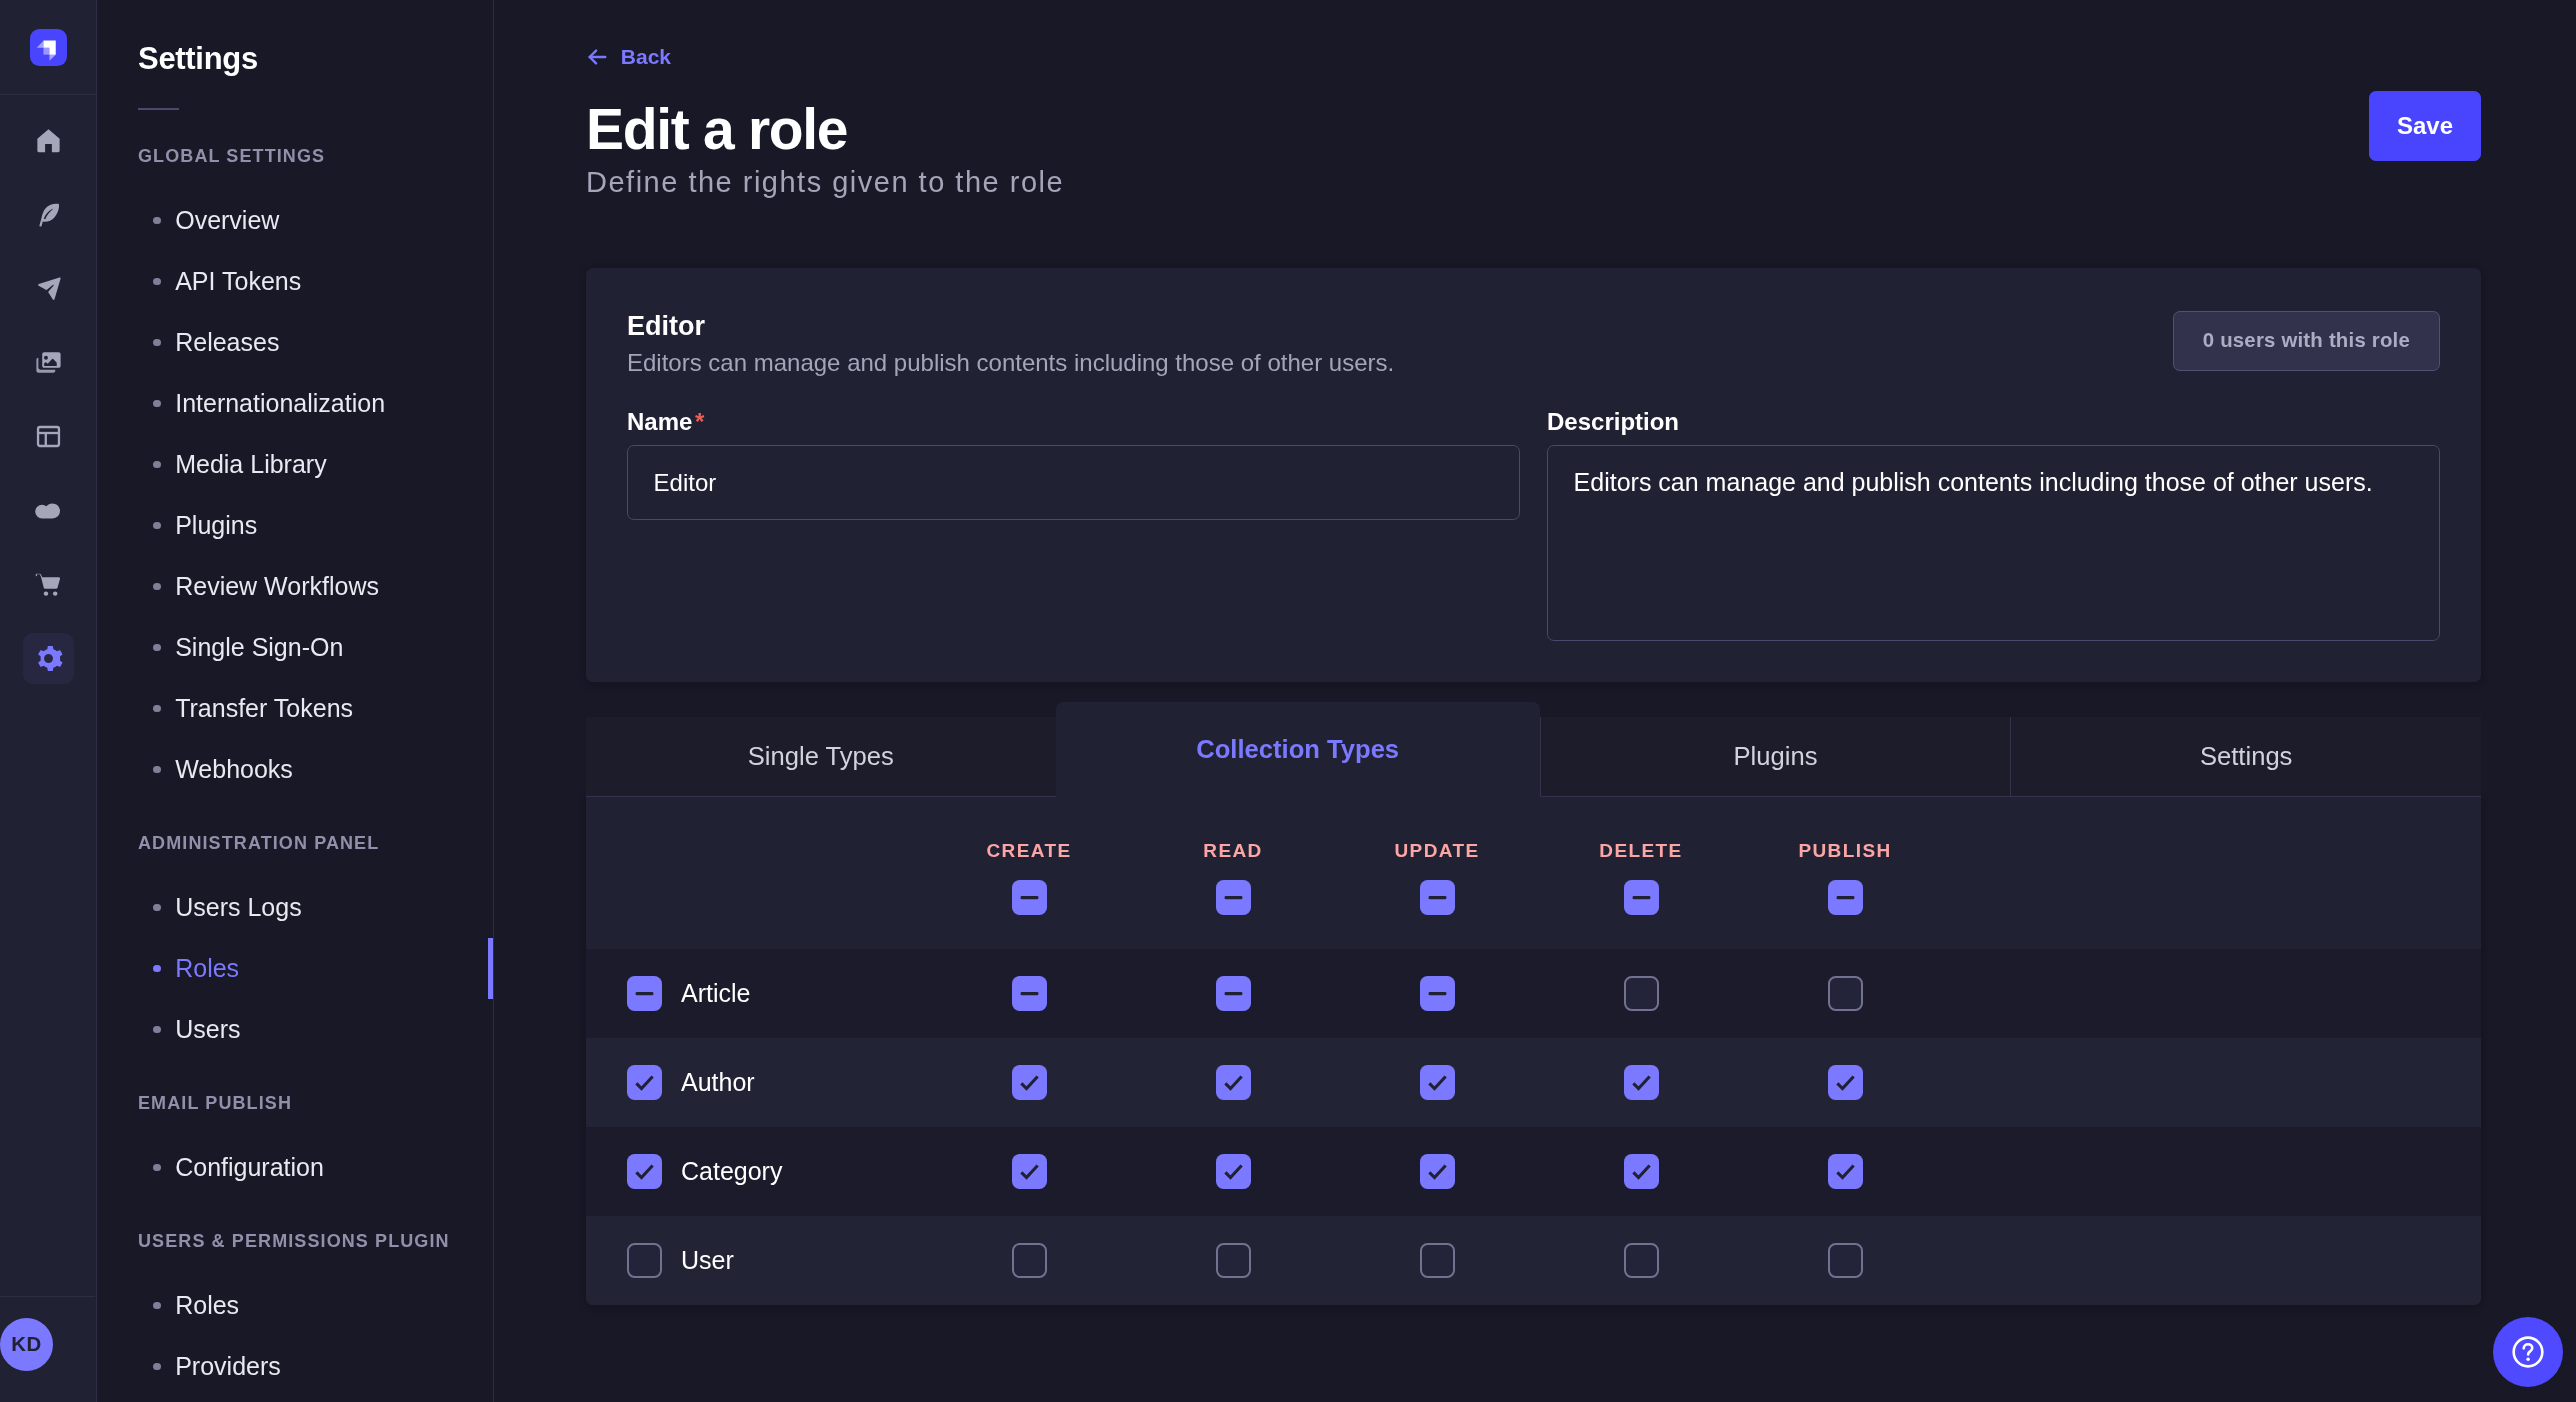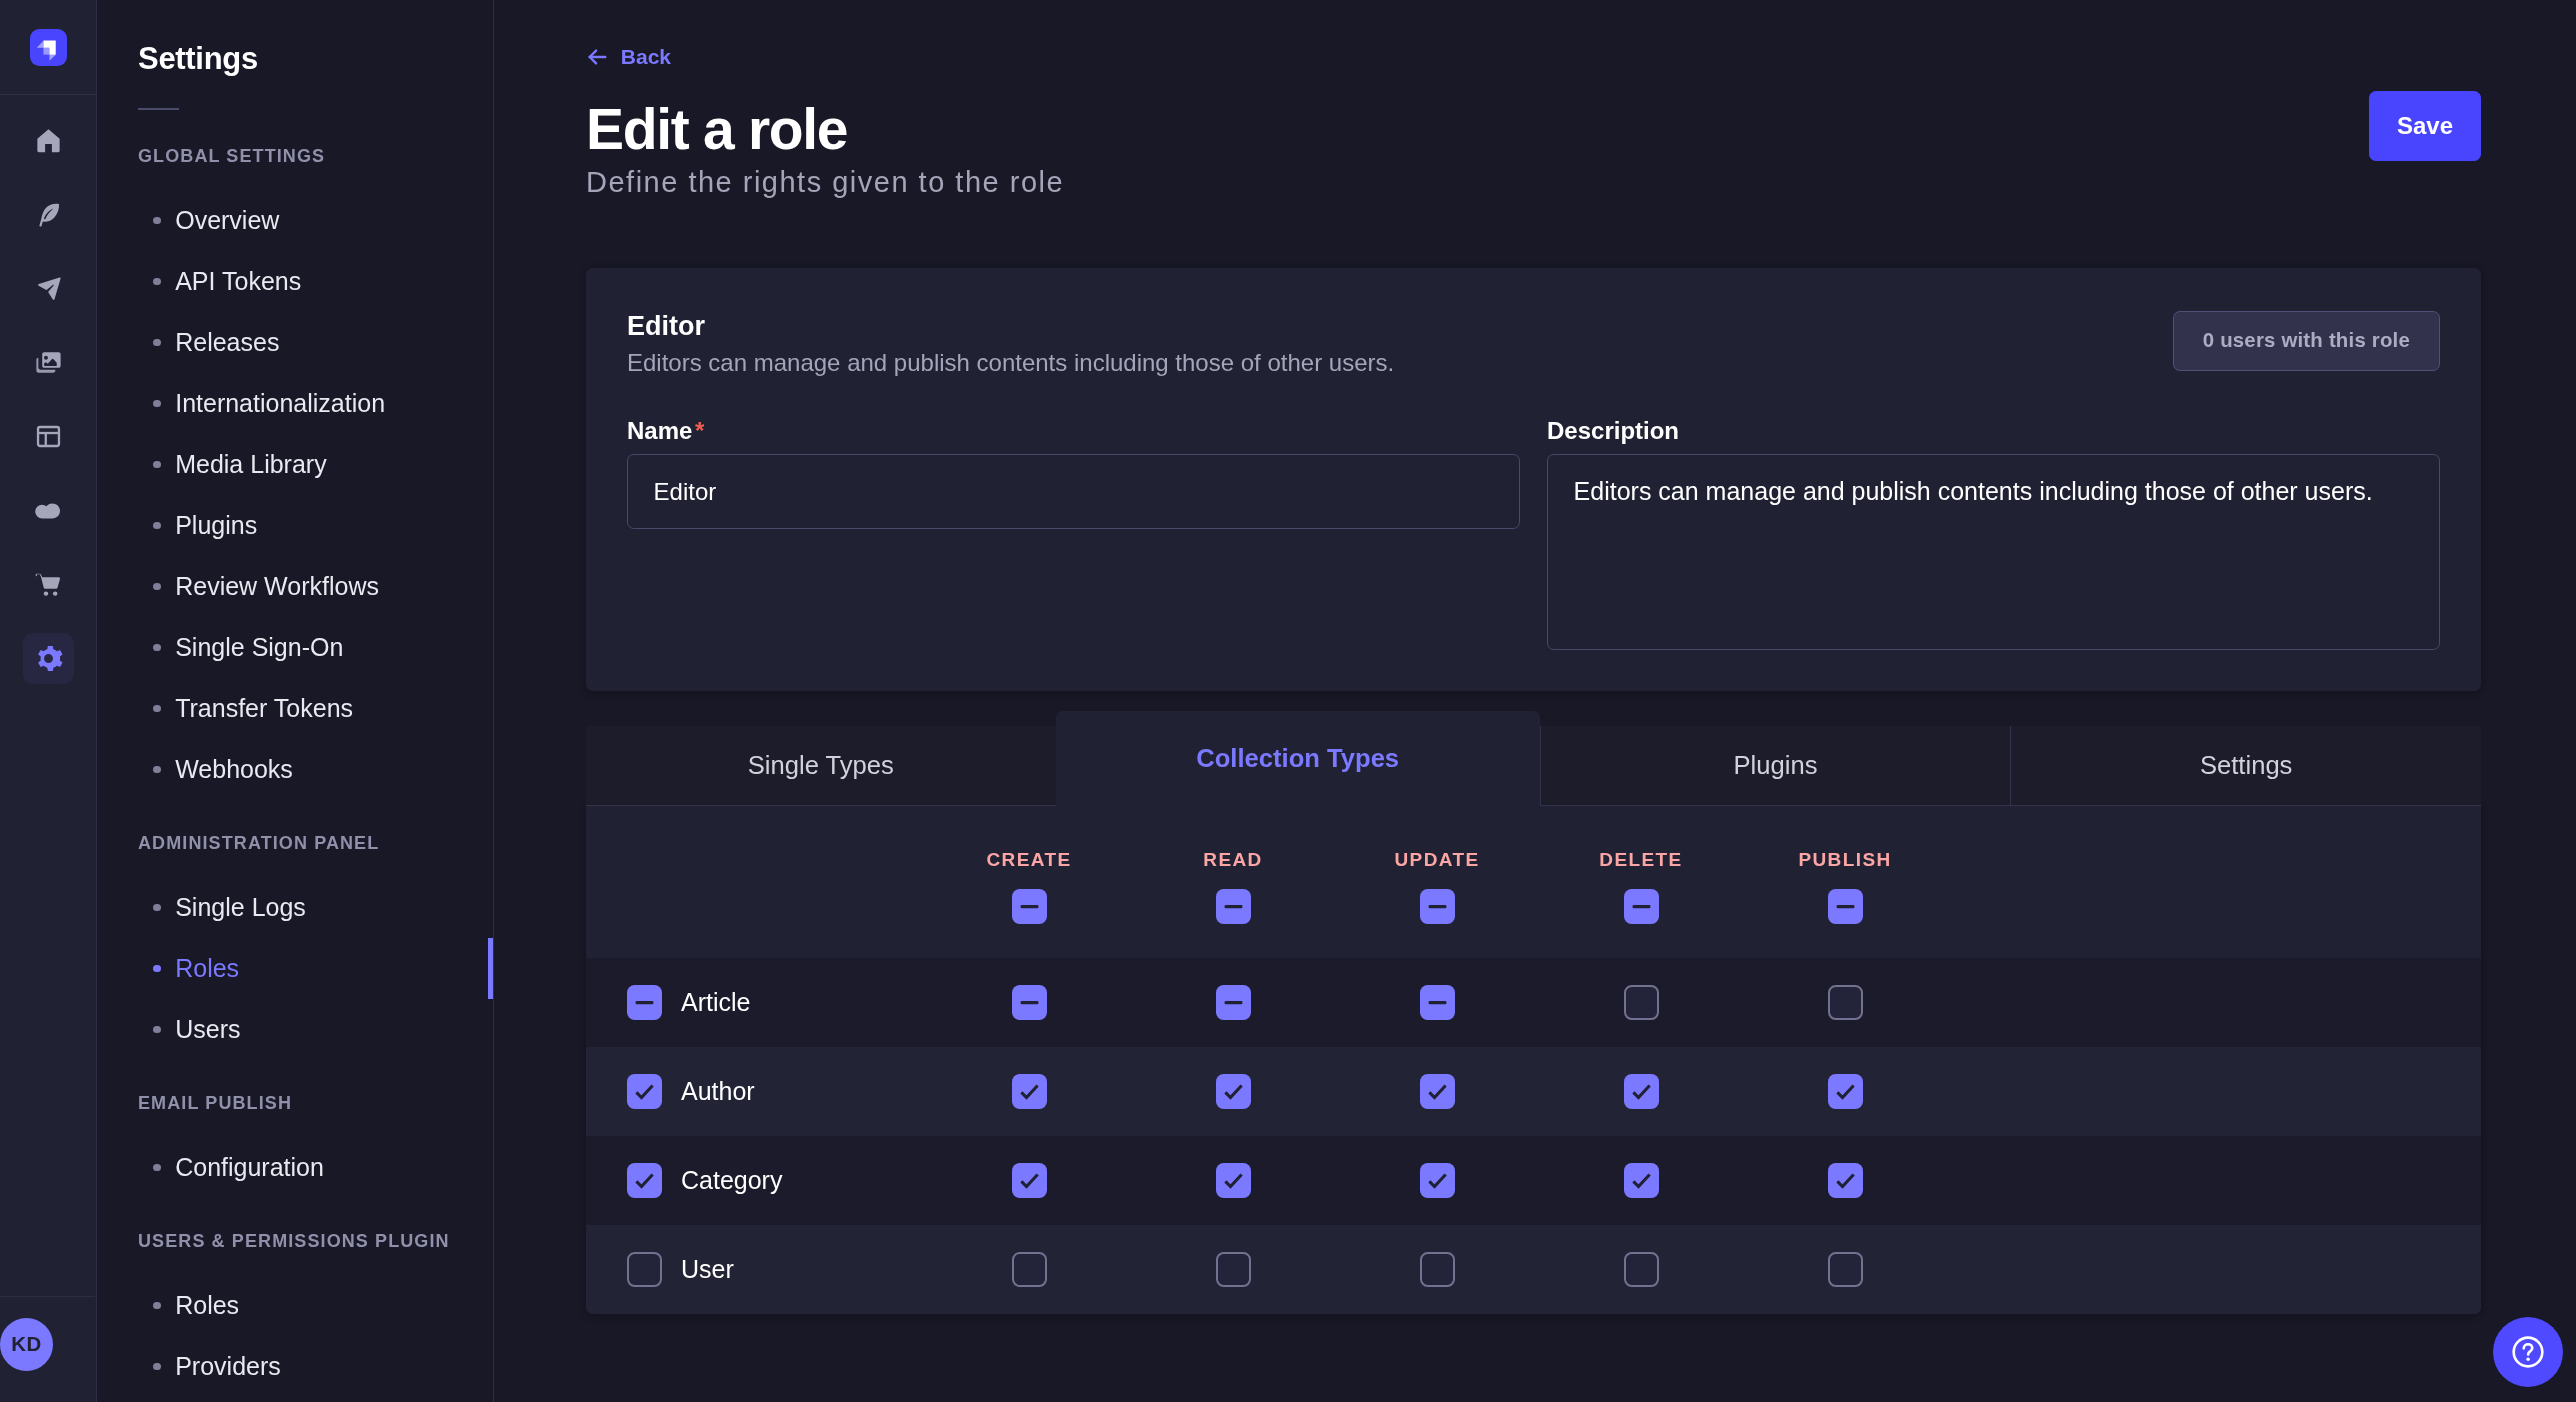--- a/index.html
+++ b/index.html
@@ -172,21 +172,21 @@
     background:#32324d;
     border:1.7px solid #515178;
     border-radius:6.8px;
     color:#acacc3; font-size:20.4px; font-weight:600; letter-spacing:0.2px;
     font-family:inherit;
     display:flex; align-items:center;
     margin-top:1.7px;
     cursor:default;
   }
   .fields {
-    margin-top:37px;
+    margin-top:28px;
     display:grid;
     grid-template-columns:1fr 1fr;
     gap:27px;
   }
   .field-label {
     display:block;
     font-size:24px; font-weight:600; color:#ffffff;
     line-height:31px;
     margin-bottom:8.5px;
   }
@@ -400,21 +400,21 @@
         </div>
         <div class="nav-item">
           <span class="dot"></span>
           <span class="nav-label">Webhooks</span>
         </div>
       </div>
       <div class="nav-section">
         <div class="nav-section-label">ADMINISTRATION PANEL</div>
         <div class="nav-item">
           <span class="dot"></span>
-          <span class="nav-label">Single Logs</span>
+          <span class="nav-label">Users Logs</span>
         </div>
         <div class="nav-item active">
           <span class="dot"></span>
           <span class="nav-label">Roles</span>
         </div>
         <div class="nav-item">
           <span class="dot"></span>
           <span class="nav-label">Users</span>
         </div>
       </div>

